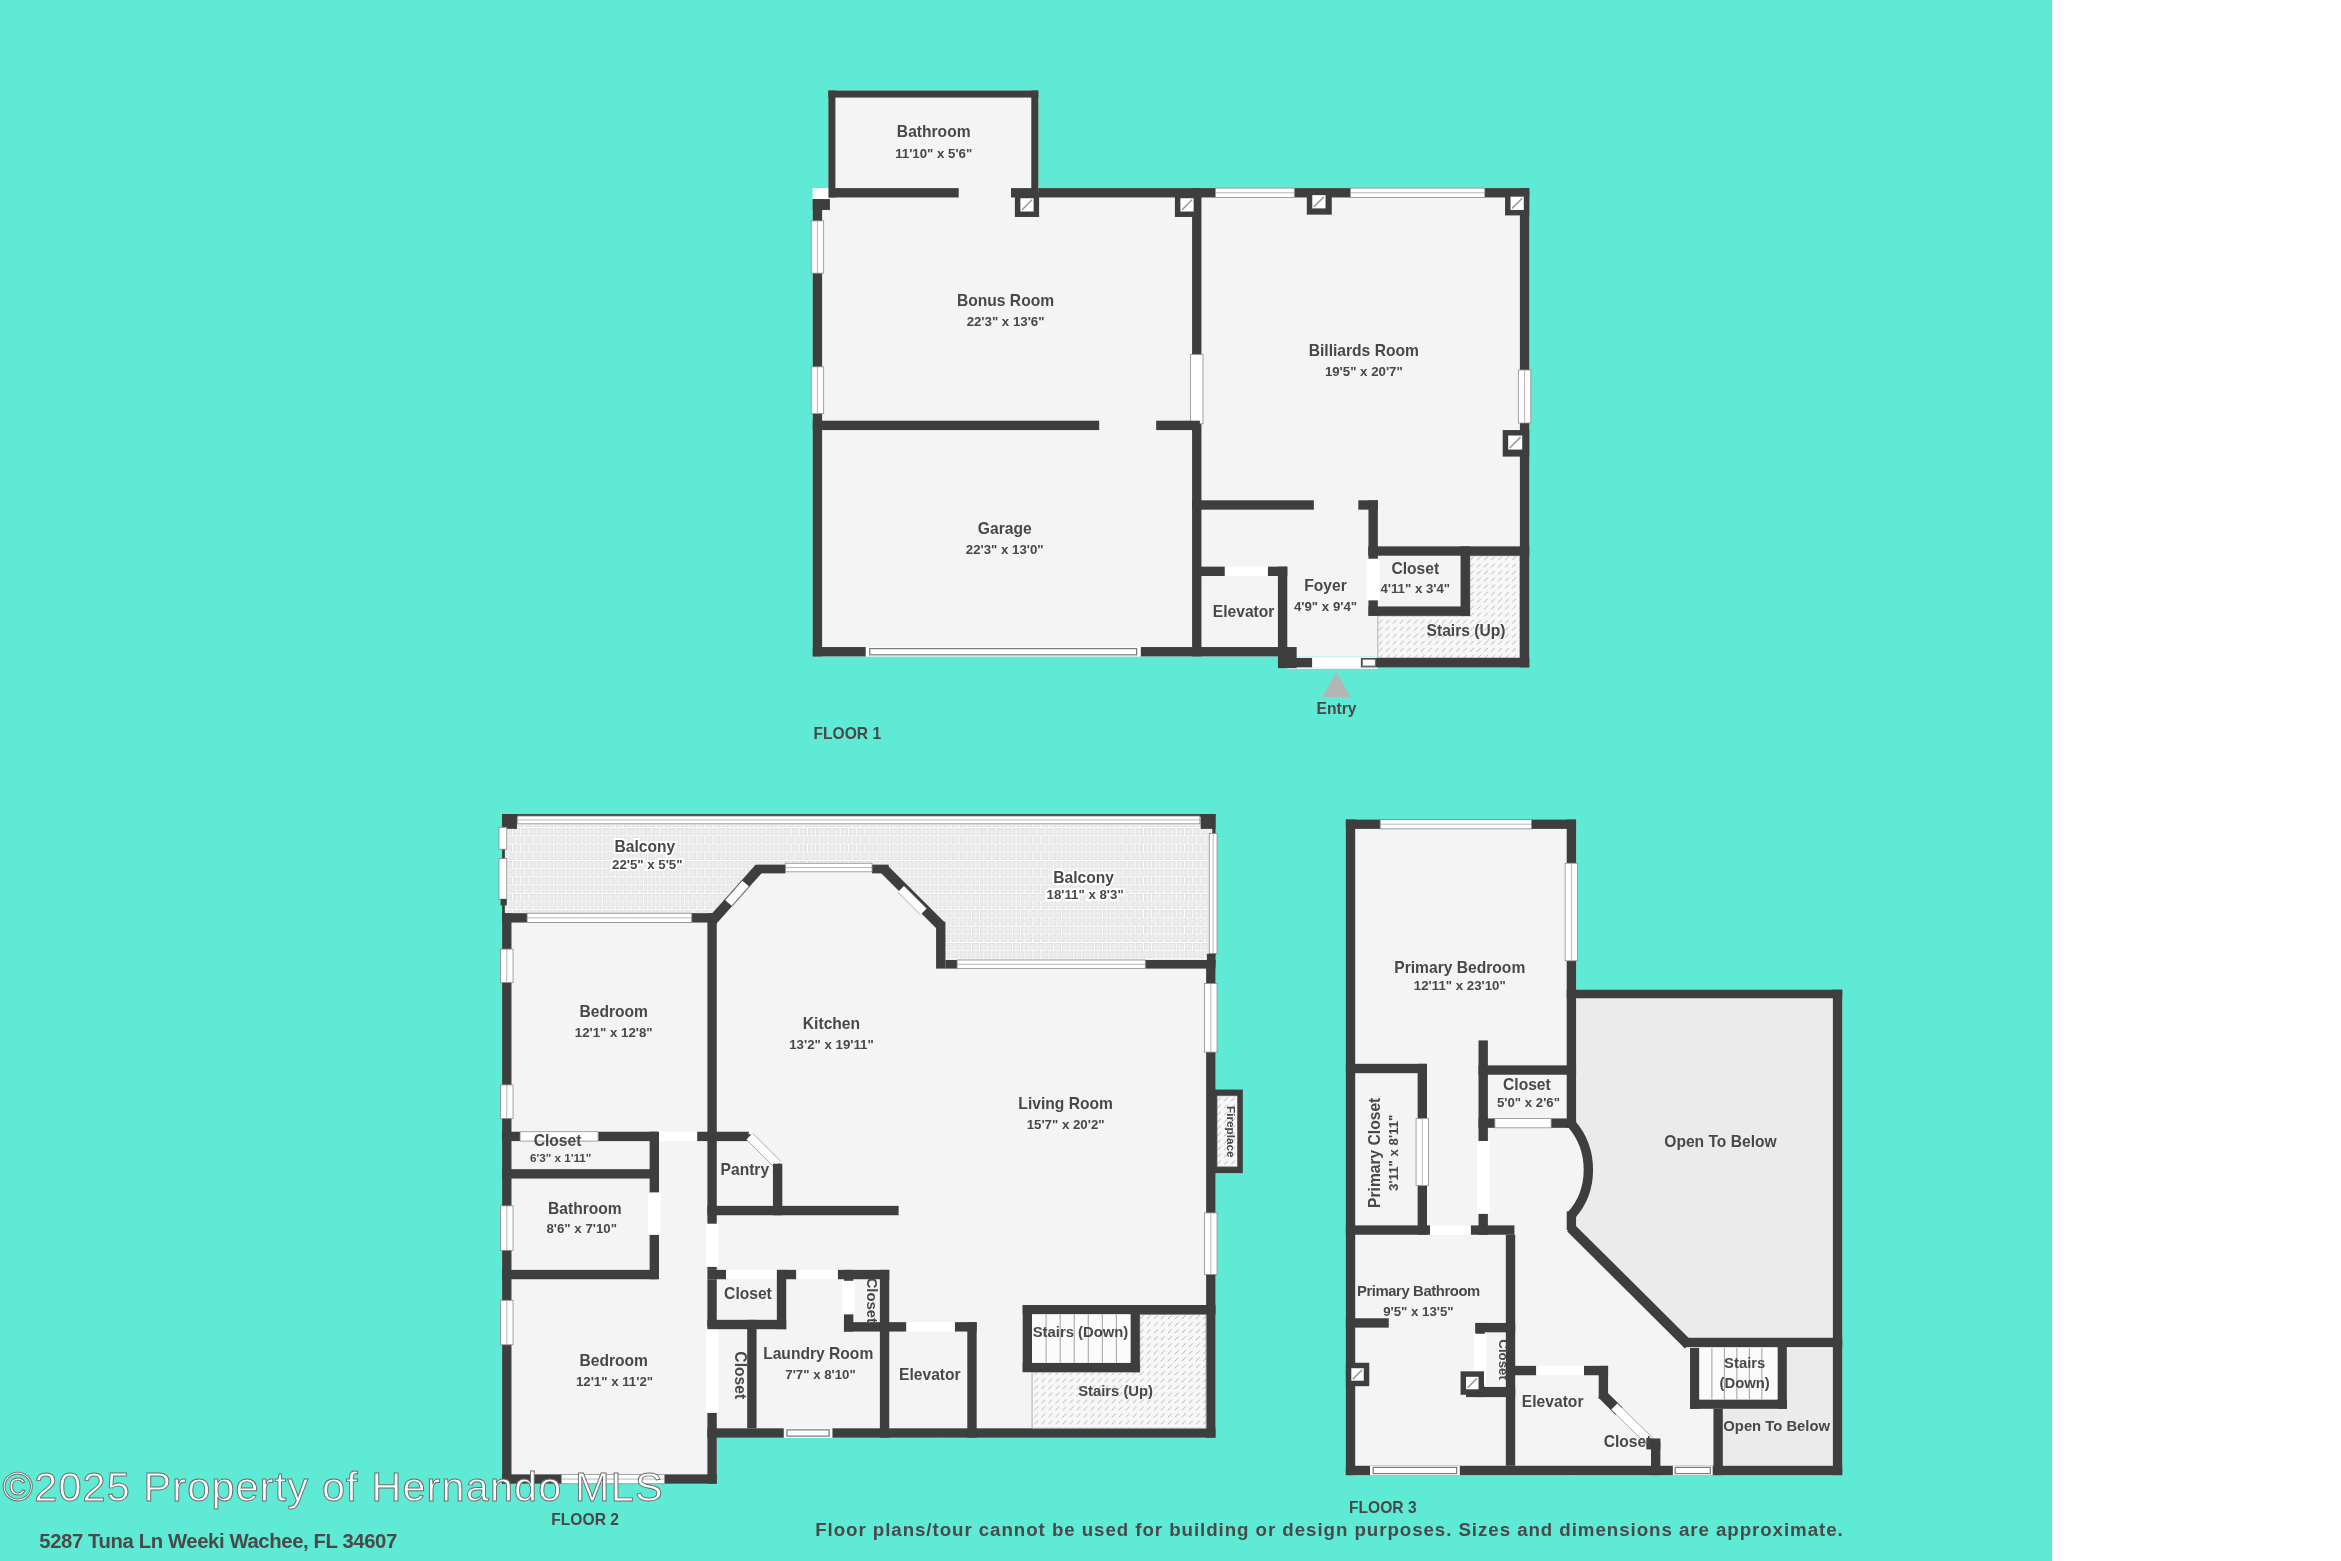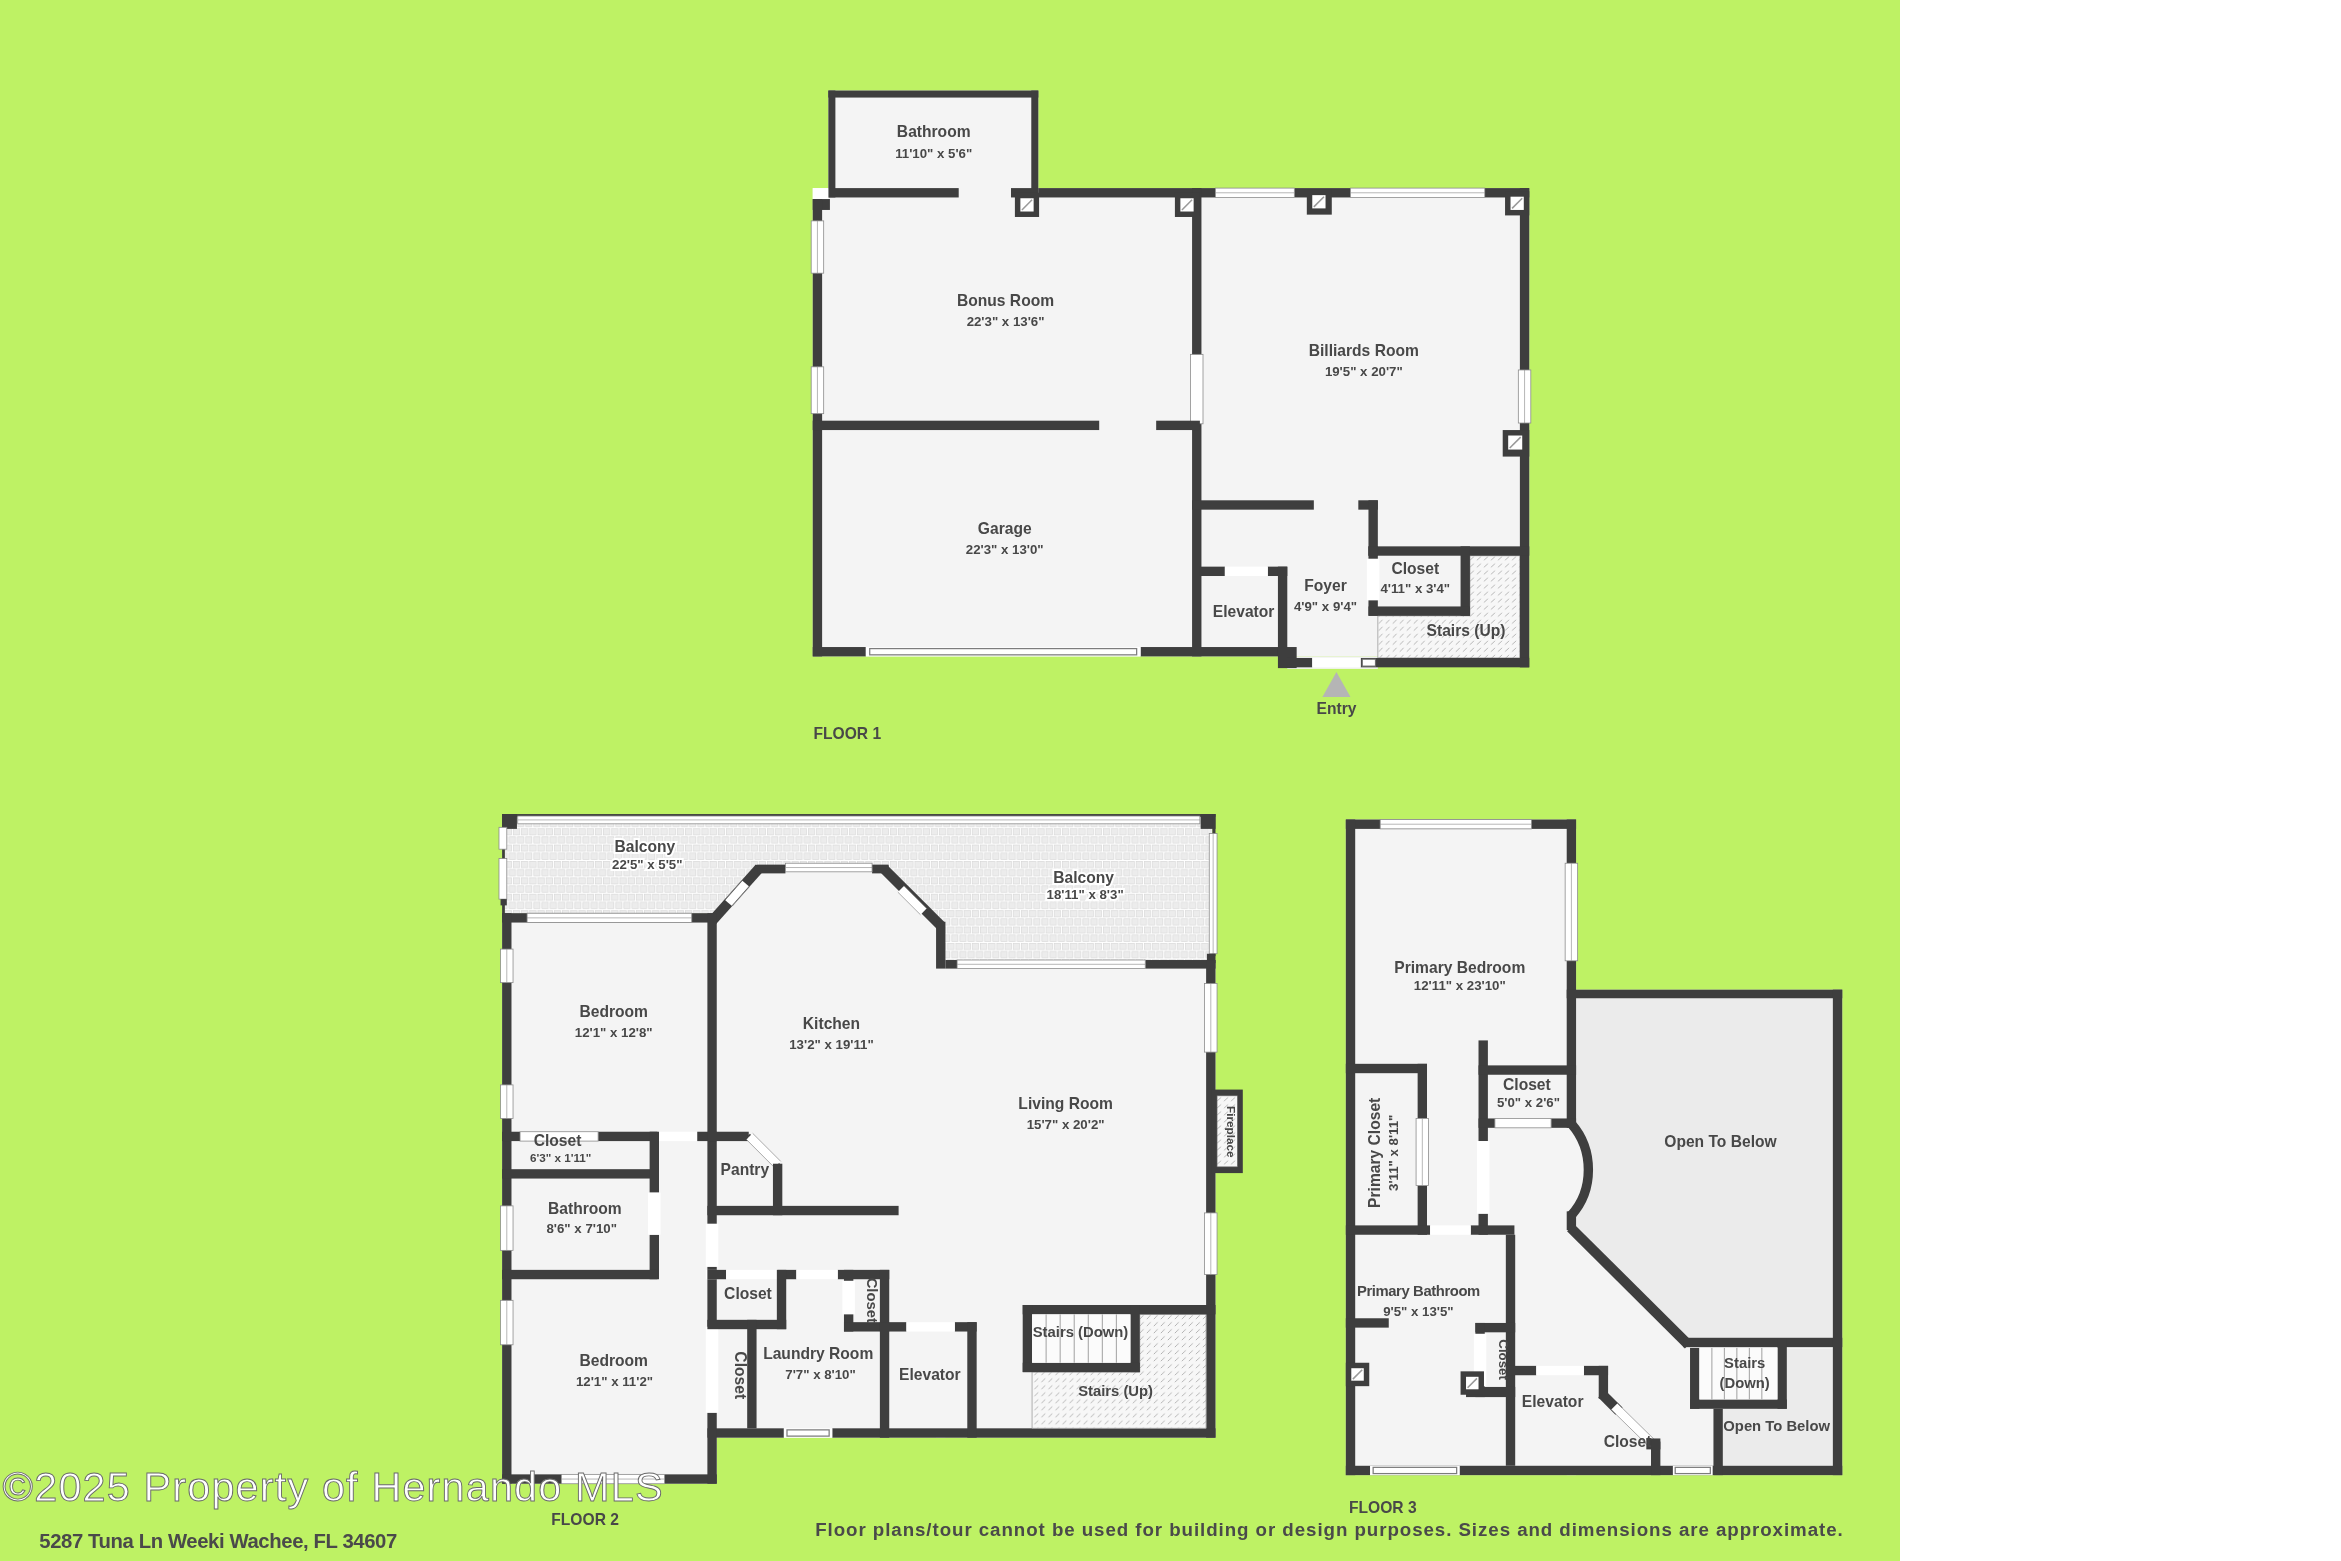--- a/index.html
+++ b/index.html
@@ -1,16 +1,16 @@
 <!DOCTYPE html>
 <html style="font-size:12.5px"><head>
 <meta charset="utf-8">
 <style>
   html,body{margin:0;padding:0;background:#ffffff;}
-  .stage{position:relative;width:1900px;height:1561px;background:#bef264;overflow:hidden;}
+  .stage{position:relative;width:2052px;height:1561px;background:#5eead4;overflow:hidden;}
   svg{display:block;}
   text{font-family:"Liberation Sans", sans-serif;fill:#484848;font-weight:bold;}
   .lbl{font-size:20px;}
   .dim{font-size:17px;}
   .flr{font-size:20px;}
 </style>
 </head>
 <body>
 <div class="stage">
 <svg width="2342" height="1561" viewBox="0 0 3000 2000">

